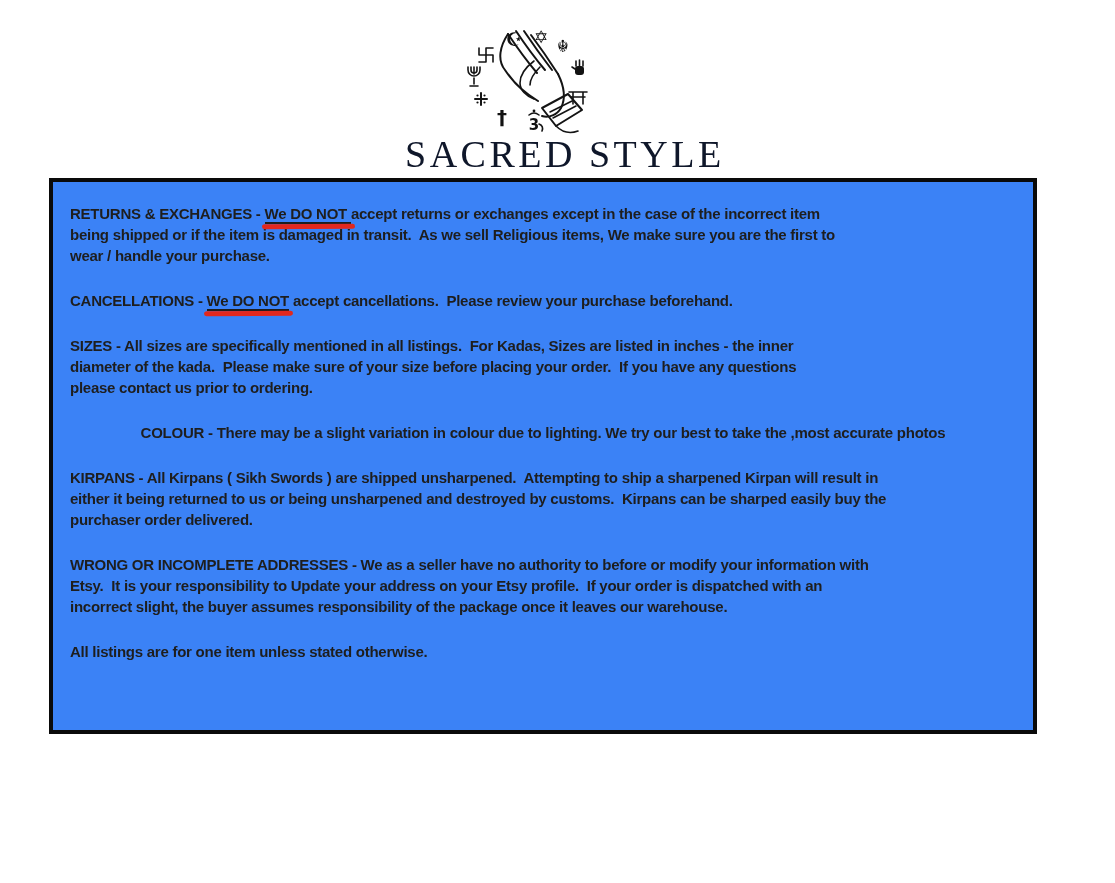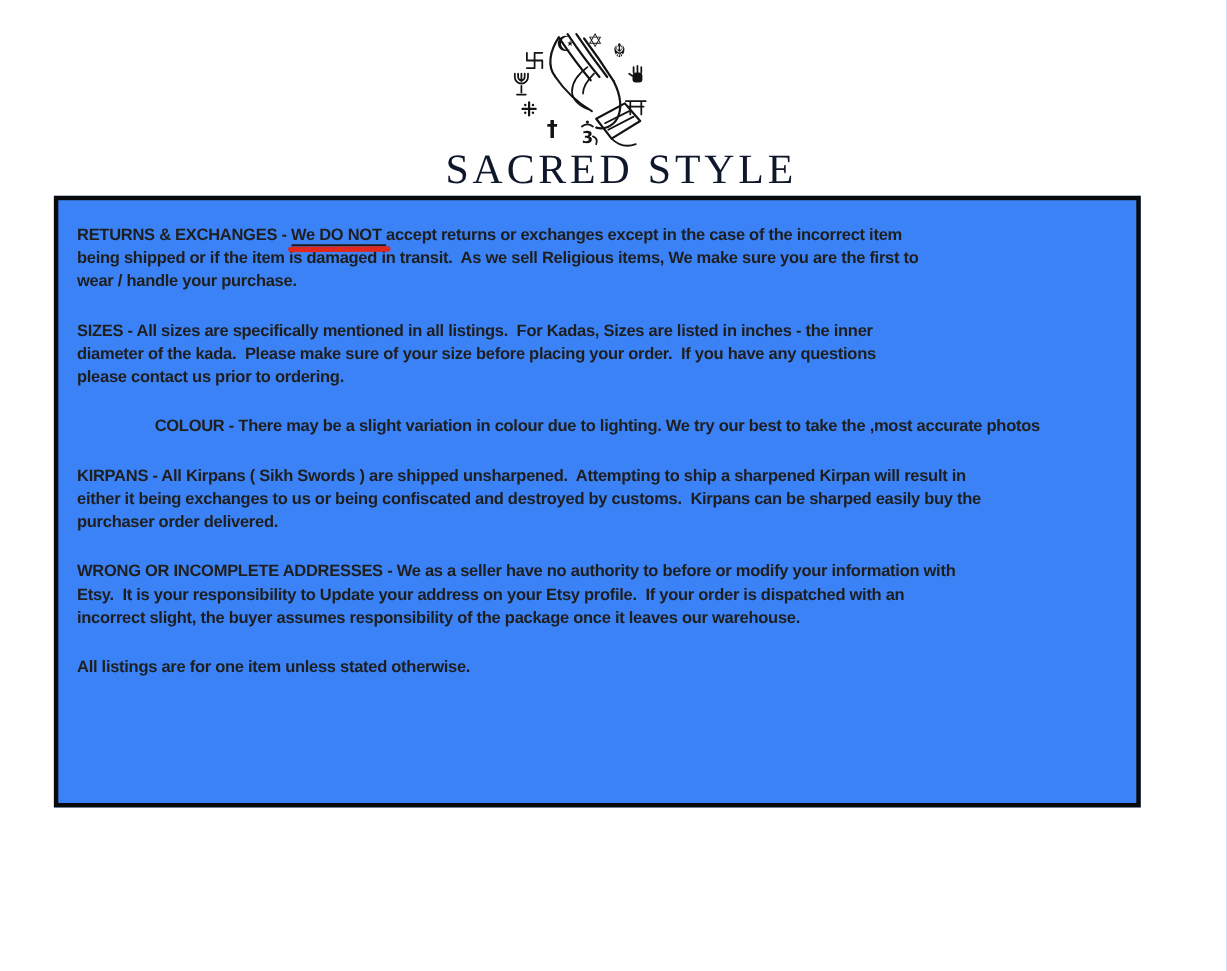--- a/index.html
+++ b/index.html
@@ -123,34 +123,37 @@
 </div>
 
 <div class="policy-box">
 
   <div class="para">
     <div class="pline"><span>RETURNS &amp; EXCHANGES - </span><span class="marked">We DO NOT </span><span>accept returns or exchanges except in the case of the incorrect item</span></div>
     <div class="pline">being shipped or if the item is damaged in transit.  As we sell Religious items, We make sure you are the first to</div>
     <div class="pline">wear / handle your purchase.</div>
   </div>
 
+  <div class="para">
+    <div class="pline"><span>CANCELLATIONS - </span><span class="marked">We DO NOT</span><span> accept cancellations.  Please review your purchase beforehand.</span></div>
+  </div>
 
   <div class="para">
     <div class="pline">SIZES - All sizes are specifically mentioned in all listings.  For Kadas, Sizes are listed in inches - the inner</div>
     <div class="pline">diameter of the kada.  Please make sure of your size before placing your order.  If you have any questions</div>
     <div class="pline">please contact us prior to ordering.</div>
   </div>
 
   <div class="para colour-para">
     <div class="pline">COLOUR - There may be a slight variation in colour due to lighting. We try our best to take the ,most accurate photos</div>
   </div>
 
   <div class="para">
     <div class="pline">KIRPANS - All Kirpans ( Sikh Swords ) are shipped unsharpened.  Attempting to ship a sharpened Kirpan will result in</div>
-    <div class="pline">either it being exchanges to us or being confiscated and destroyed by customs.  Kirpans can be sharped easily buy the</div>
+    <div class="pline">either it being returned to us or being unsharpened and destroyed by customs.  Kirpans can be sharped easily buy the</div>
     <div class="pline">purchaser order delivered.</div>
   </div>
 
   <div class="para">
     <div class="pline">WRONG OR INCOMPLETE ADDRESSES - We as a seller have no authority to before or modify your information with</div>
     <div class="pline">Etsy.  It is your responsibility to Update your address on your Etsy profile.  If your order is dispatched with an</div>
     <div class="pline">incorrect slight, the buyer assumes responsibility of the package once it leaves our warehouse.</div>
   </div>
 
   <div class="para">

